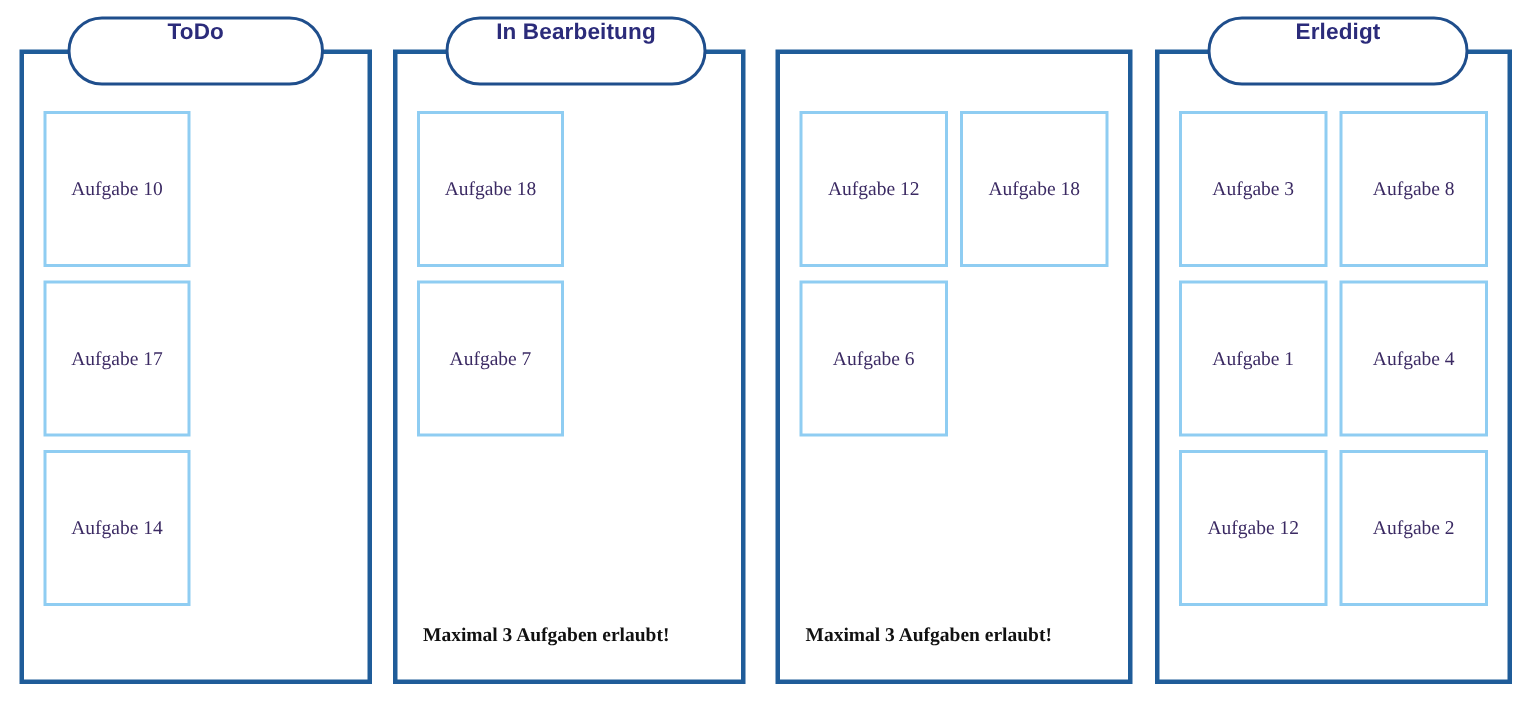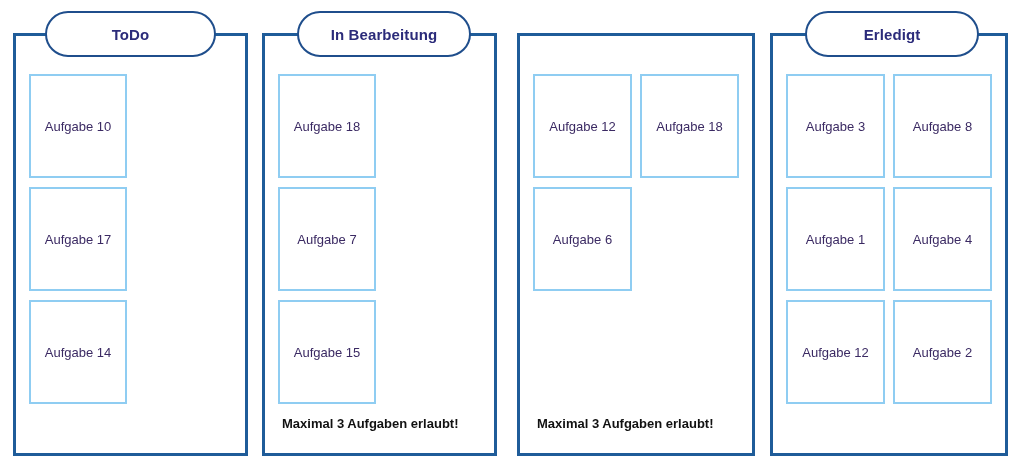--- a/index.html
+++ b/index.html
@@ -22,37 +22,38 @@
   }
 
   
   .column {
     position: absolute;
     top: 33px;
     height: 423px;
     border: 3px solid #1F5C99;
     background: #ffffff;
     box-sizing: border-box;
+    font-family: Liberation Serif, serif;
   }
   .col-0 { left: 13px;  width: 235px; }
   .col-1 { left: 262px; width: 235px; }
   .col-2 { left: 517px; width: 238px; }
   .col-3 { left: 770px; width: 238px; }
 
   
   .pill {
     position: absolute;
     top: 11px;
     height: 46px;
     border: 2px solid #1F4E8C;
     border-radius: 23px;
     background: #ffffff;
     box-sizing: border-box;
     display: flex;
-    align-items: center;
+    align-items: flex-start;
     justify-content: center;
     z-index: 5;
   }
   .pill-0 { left: 45px;  width: 171px; }
   .pill-1 { left: 297px; width: 174px; }
   .pill-2 { left: 551px; width: 174px; }
   .pill-3 { left: 805px; width: 174px; }
 
   .pill-label {
     font-size: 15px;
@@ -132,23 +133,20 @@
 
   <div class="column col-1">
     <div class="card-area">
       <div class="card-grid">
         <div class="card">
           <span class="card-label">Aufgabe 18</span>
         </div>
         <div class="card">
           <span class="card-label">Aufgabe 7</span>
         </div>
-        <div class="card">
-          <span class="card-label">Aufgabe 15</span>
-        </div>
       </div>
     </div>
     <div class="limit-note">Maximal 3 Aufgaben erlaubt!</div>
   </div>
 
   <div class="column col-2">
     <div class="card-area">
       <div class="card-grid">
         <div class="card">
           <span class="card-label">Aufgabe 12</span>

